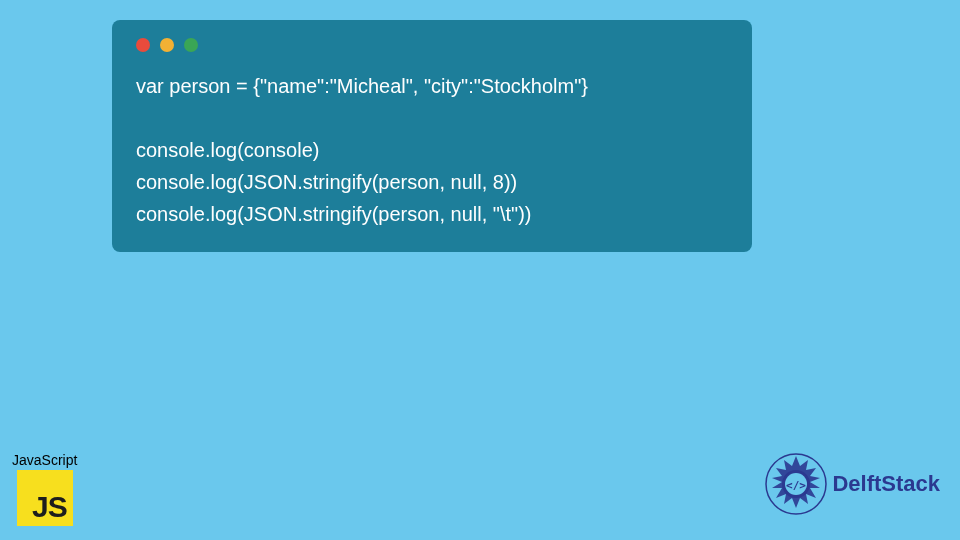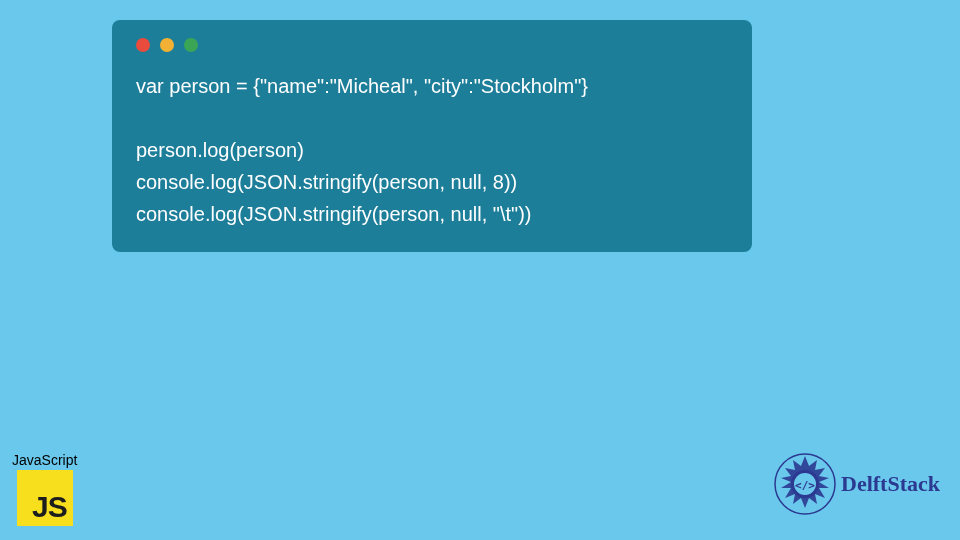--- a/index.html
+++ b/index.html
@@ -83,35 +83,35 @@
       gap: 4px;
     }
     .mandala {
       width: 64px;
       height: 64px;
     }
     .ds-text {
       font-size: 22px;
       font-weight: 600;
       color: #2b3990;
-      font-family: Liberation Serif, serif;
+      font-family: Liberation Sans, sans-serif;
     }
   </style>
 </head>
 <body>
 
 <div class="code-window">
   <div class="window-controls">
     <div class="dot dot-red"></div>
     <div class="dot dot-yellow"></div>
     <div class="dot dot-green"></div>
   </div>
   <div class="code-content"><span>var person = {"name":"Micheal", "city":"Stockholm"}</span>
 <span></span>
-<span>person.log(person)</span>
+<span>console.log(console)</span>
 <span>console.log(JSON.stringify(person, null, 8))</span>
 <span>console.log(JSON.stringify(person, null, "\t"))</span></div>
 </div>
 
 <div class="js-badge">
   <div class="js-label">JavaScript</div>
   <div class="js-logo">
     <div class="js-text">JS</div>
   </div>
 </div>

